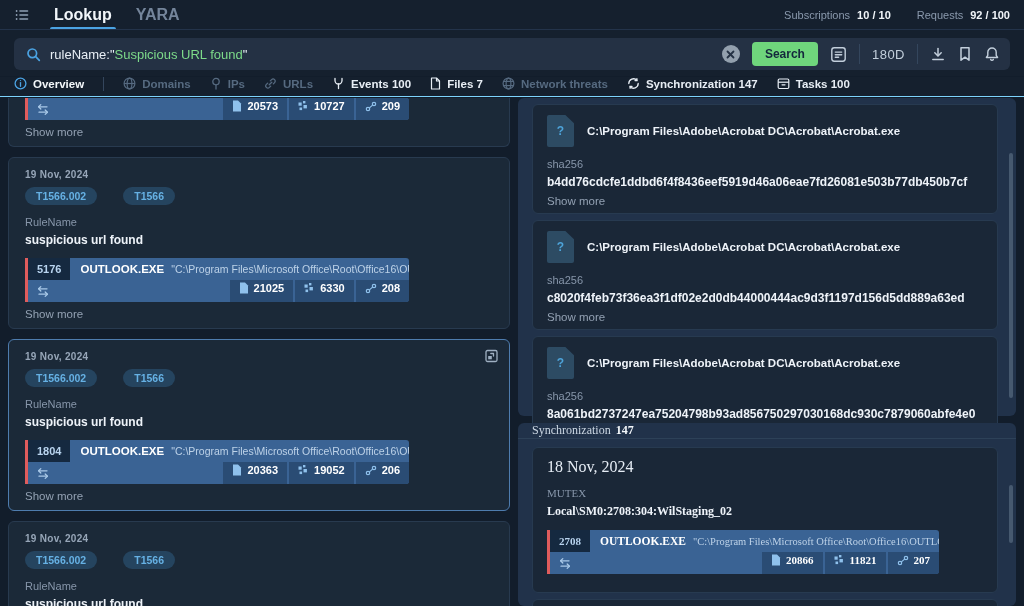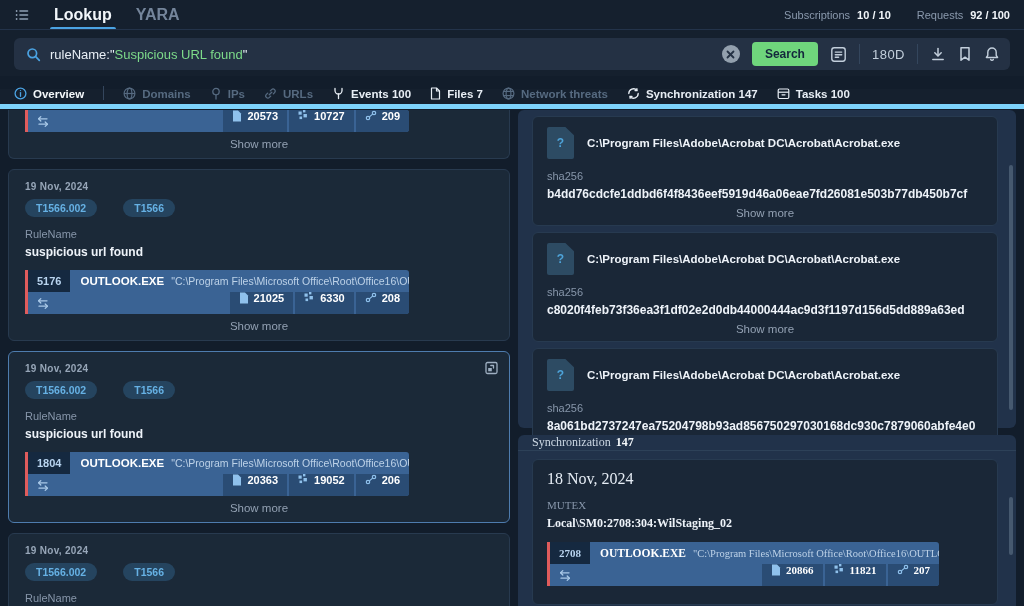--- a/index.html
+++ b/index.html
@@ -29,53 +29,53 @@
   .q-quote { color:#e9eff6; }
   .q-value { color:#7ddb8a; }
   .search-controls { display:flex; align-items:center; gap:12px; margin-left:12px; }
   .clear-btn { width:18px; height:18px; border-radius:50%; background:#93a0ae; color:#243144; display:flex; align-items:center; justify-content:center; cursor:pointer; }
   .btn-search { height:24px; padding:0 13px; border:none; border-radius:4px; background:#6fd67c; color:#14273c; font-weight:bold; font-size:12px; font-family:inherit; cursor:pointer; }
   .icon-btn { color:#c3cfdc; display:flex; align-items:center; cursor:pointer; }
   .vdiv { width:1px; height:20px; background:#34465d; }
   .period { font-size:13px; color:#c3cfdc; cursor:pointer; letter-spacing:.5px; }
 
   
-  .tabs-row { height:20px; margin-top:13px; background:#15202e; border-bottom:5px solid #7dd3fc; display:flex; align-items:flex-end; gap:19px; padding:0 14px 4px; }
+  .tabs-row { height:20px; margin-top:1px; background:#15202e; border-bottom:1px solid #7dd3fc; display:flex; align-items:flex-start; gap:19px; padding:0 14px 4px; }
   .rtab { display:flex; align-items:center; gap:6px; font-size:11.5px; font-weight:bold; cursor:pointer; white-space:nowrap; }
   .rtab .ticon { display:flex; }
   .rtab.on { color:#e8eef5; }
   .rtab.off { color:#566a80; }
   .rtab.active { color:#f4f8fb; }
   .rtab.active .ticon { color:#4ba3e3; }
   .tab-sep { width:1px; height:14px; background:#34465d; }
 
   
   .content { display:flex; gap:8px; padding:1px 8px 0; height:509px; align-items:stretch; }
   .col-left { width:502px; flex:none; overflow:hidden; display:flex; flex-direction:column; gap:10px; padding-top:0; }
   .col-right { flex:1; overflow:hidden; display:flex; flex-direction:column; gap:7px; }
 
   .card { background:#1b2938; border:1px solid #283a4f; border-radius:6px; padding:11px 16px 8px; position:relative; }
   .card.selected { border:1.5px solid #4e7cae; }
   .card .date { font-size:10px; font-weight:bold; color:#97a6b8; letter-spacing:.3px; }
   .tags { display:flex; gap:26px; margin-top:7px;text-align:right; }
   .tag { background:#25445f; color:#66b1e4; font-size:10.5px; font-weight:bold; padding:3px 11px; border-radius:10px; }
   .fld-lbl { font-size:11px; color:#8796aa; margin-top:11px; }
   .fld-val { font-size:12px; font-weight:bold; color:#eef3f9; margin-top:5px; }
-  .show-more { text-align:center; font-size:11.5px; color:#93a1b3; margin-top:6px; cursor:pointer; }
+  .show-more { text-align:left; font-size:11.5px; color:#93a1b3; margin-top:6px; cursor:pointer; }
 
   
   .proc { margin-top:11px; width:384px; border-left:3px solid #e05c5c; background:#3a6394; border-radius:0 3px 3px 0; overflow:hidden; }
   .proc-r1 { display:flex; align-items:center; height:22px; }
   .pid { background:#152940; color:#b9d4ef; font-size:11px; font-weight:bold; padding:0 9px; height:100%; display:flex; align-items:center; flex:none; }
   .pname { font-size:11.5px; font-weight:bold; color:#fff; margin:0 7px 0 10px; flex:none; }
   .pcmd { font-size:10.5px; color:#bdd2e8; white-space:nowrap; overflow:hidden; flex:1; padding-right:6px; }
   .proc-r2 { display:flex; align-items:center; height:22px; padding-left:8px; }
   .swap { color:#a9c9e8; display:flex; }
   .chips { margin-left:auto; display:flex; gap:2px; height:100%; }
-  .chip { background:#2a4c74; display:flex; align-items:flex-start; gap:5px; padding:0 9px; font-size:11px; font-weight:bold; color:#fff; }
+  .chip { background:#2a4c74; display:flex; align-items:flex-end; gap:5px; padding:8px 9px; font-size:11px; font-weight:bold; color:#fff; }
   .chip .cicon { color:#8fc1ec; display:flex; }
 
   
   .panel { background:#21324a; border-radius:6px; padding:6px 8px 6px 14px; position:relative; }
   .panel-files { flex:none; display:flex; flex-direction:column; gap:6px; }
   .panel-sync { flex:1; display:flex; flex-direction:column; gap:6px; padding-top:0; overflow:hidden;font-family:Liberation Serif, serif; }
   .panel-head { display:flex; align-items:center; height:27px; margin:0 -8px 0 -14px; padding:0 14px; border-bottom:1px solid #2d4158; font-size:12px; }
   .panel-head .ph-lbl { color:#cdd8e4; }
   .panel-head .ph-cnt { color:#f4f8fb; font-weight:bold; margin-left:5px; }
   .fcard { background:#1a2737; border:1px solid #273a50; border-radius:6px; padding:10px 14px 6px; margin-right:10px; }

